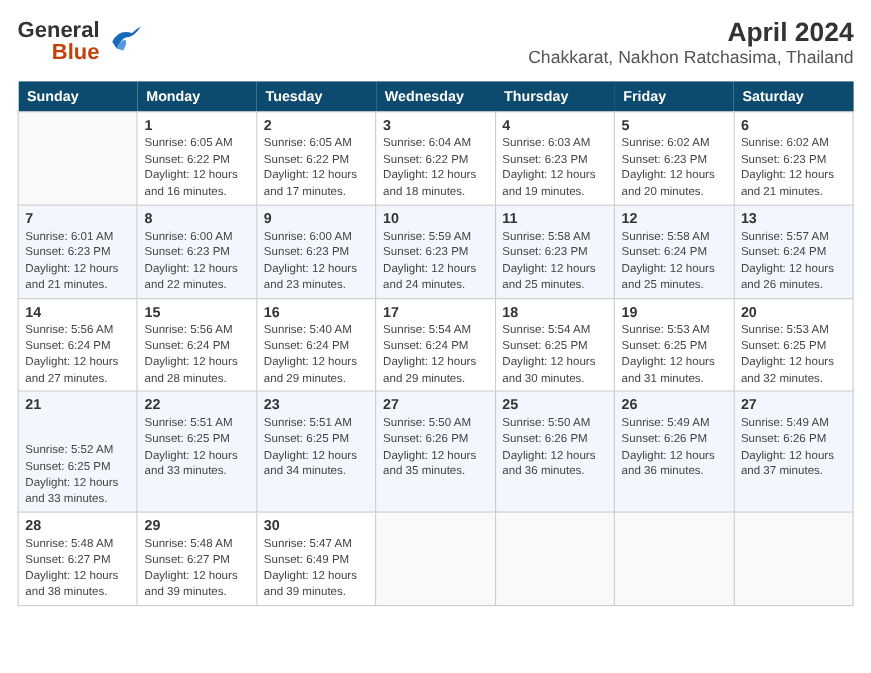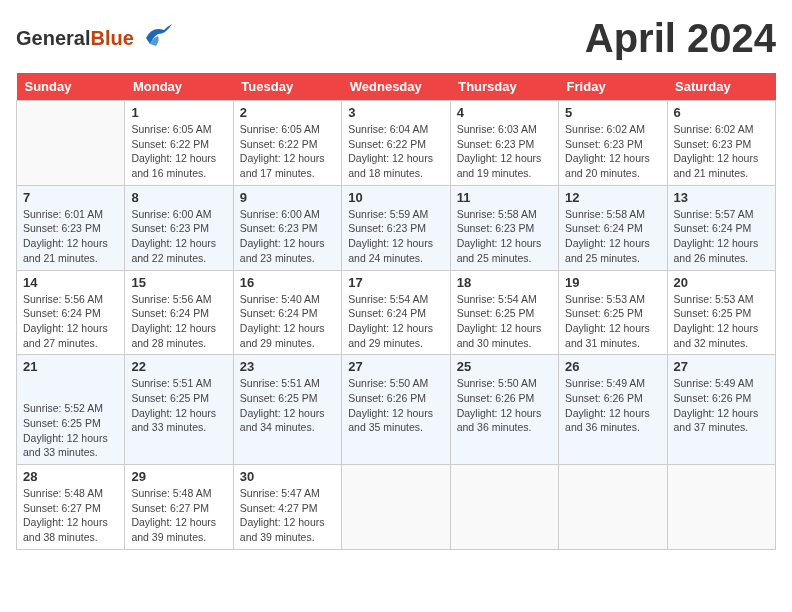--- a/index.html
+++ b/index.html
@@ -18,35 +18,35 @@
     }
     .logo {
       display: flex;
       flex-direction: column;
       align-items: flex-start;
     }
     .title-block {
       text-align: right;
     }
     .month-title {
-      font-size: 40px;
+      font-size: 24px;
       font-weight: bold;
       color: #333;
     }
     .location-title {
       font-size: 16px;
       color: #555;
     }
     table {
       width: 100%;
       border-collapse: collapse;
       font-size: 11px;
     }
     thead tr th {
-      background: #ef4444;
+      background: #0c4a6e;
       color: #fff;
       text-align: left;
       padding: 6px 8px;
       font-size: 13px;
       font-weight: bold;
     }
     tbody tr td {
       border: 1px solid #ccc;
       vertical-align: top;
       padding: 4px 6px;
@@ -74,35 +74,36 @@
     tbody tr td.empty {
       background: #f9f9f9;
     }
   </style>
 </head>
 <body>
 
 <div class="header">
   <div class="logo">
     <div style="display:flex;align-items:center;gap:4px;">
-      <div style="display:flex;flex-direction:row;align-items:flex-end;">
+      <div style="display:flex;flex-direction:column;align-items:flex-end;">
         <span style="font-size:20px;font-weight:bold;color:#333;line-height:1;">General</span>
         <span style="font-size:20px;font-weight:bold;color:#c2410c;line-height:1;">Blue</span>
       </div>
       <div style="color:#1a6ab5;font-size:28px;line-height:1;">
         
         <svg width="38" height="38" viewBox="0 0 38 38" fill="none" xmlns="http://www.w3.org/2000/svg">
           <path d="M8 22 Q14 10 26 14 Q30 10 34 8 Q28 18 20 18 Q16 20 12 28 Z" fill="#1a6ab5"></path>
           <path d="M12 28 Q14 22 20 20 Q22 24 18 30 Z" fill="#5599dd"></path>
         </svg>
       </div>
     </div>
   </div>
   <div class="title-block">
     <div class="month-title">April 2024</div>
+    <div class="location-title">Chakkarat, Nakhon Ratchasima, Thailand</div>
   </div>
 </div>
 
 <table>
   <thead>
     <tr>
     <th>Sunday</th>
         <th>Monday</th>
         <th>Tuesday</th>
         <th>Wednesday</th>
@@ -321,21 +322,21 @@
         <td>
           <span class="day-num">29</span>
           <div class="day-info" style="white-space: pre-line;">Sunrise: 5:48 AM
 Sunset: 6:27 PM
 Daylight: 12 hours
 and 39 minutes.</div>
         </td>
         <td>
           <span class="day-num">30</span>
           <div class="day-info" style="white-space: pre-line;">Sunrise: 5:47 AM
-Sunset: 4:27 PM
+Sunset: 6:49 PM
 Daylight: 12 hours
 and 39 minutes.</div>
         </td>
         <td class="empty"></td>
         <td class="empty"></td>
         <td class="empty"></td>
         <td class="empty"></td>
       </tr>
     </tbody>
 </table>

